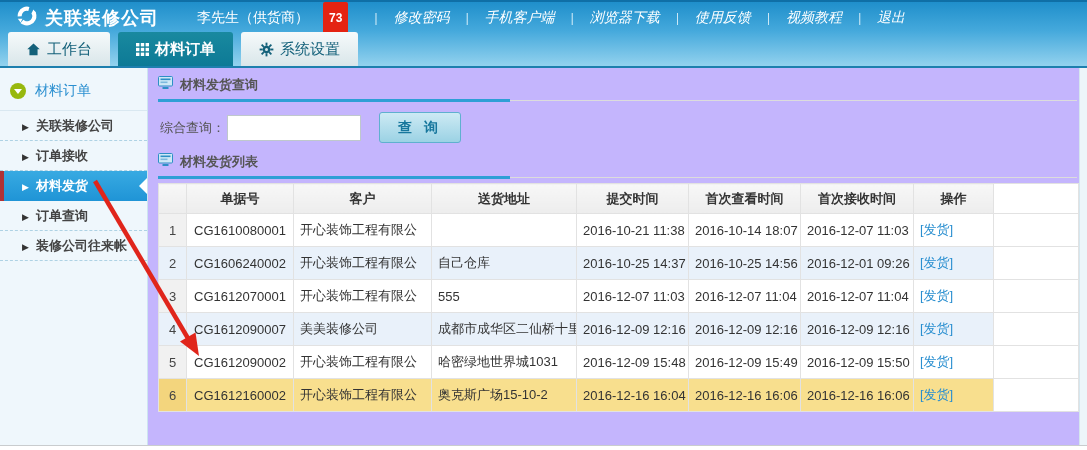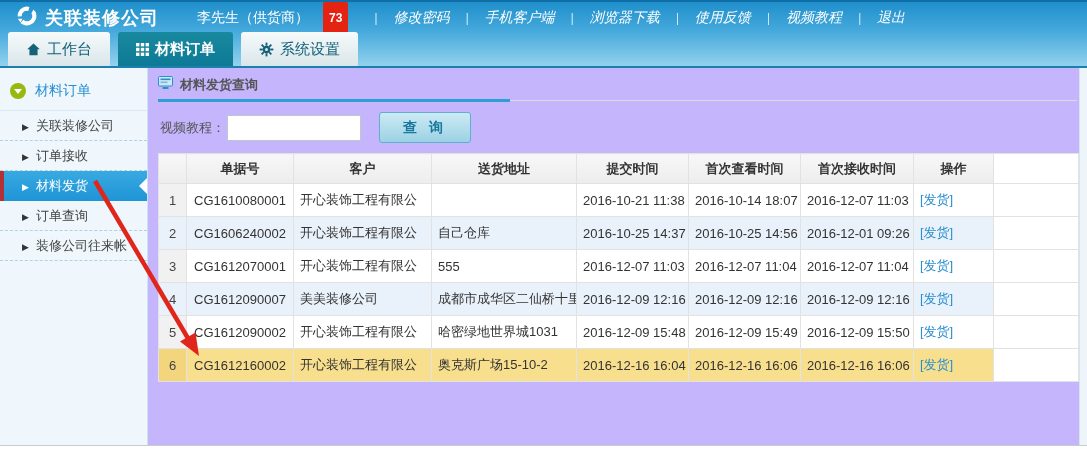--- a/index.html
+++ b/index.html
@@ -60,20 +60,21 @@
     width:16px; height:16px; border-radius:50%; background:#97b80e;
     display:flex; align-items:center; justify-content:center;
   }
   .green-dot .tri { width:0; height:0; border-left:4px solid transparent;
     border-right:4px solid transparent; border-top:5px solid #fff; }
   .side-title { color:#2a8fd0; font-size:14px; }
   .side-item {
     position:relative; height:30px; line-height:30px; padding-left:22px;
     font-size:13px; color:#444; cursor:pointer;
     border-bottom:1px dashed #aed2e4;
+    font-weight:bold;
   }
   .side-item .arr { font-size:9px; color:#333; margin-right:7px; }
   .side-item.active {
     background:linear-gradient(180deg,#38aae2 0%,#1f94d6 100%);
     color:#fff; border-bottom:none; border-left:4px solid #b03235; padding-left:18px;
   }
   .side-item.active .arr { color:#fff; }
   .side-item.active .notch {
     position:absolute; right:0; top:50%; margin-top:-8px; width:0; height:0;
     border-top:8px solid transparent; border-bottom:8px solid transparent;
@@ -94,21 +95,21 @@
   }
   .section-title { font-size:13px; color:#555; font-weight:bold; }
 
   .query-row { display:flex; align-items:center; margin:11px 0 10px 2px; }
   .query-label { font-size:13px; color:#555; }
   .query-input {
     width:134px; height:26px; border:1px solid #bfc8cc; background:#fff;
     margin-left:2px; font-size:13px; padding:0 4px;
   }
   .query-btn {
-    margin-left:18px; width:92px; height:31px; cursor:pointer;
+    margin-left:18px; width:82px; height:31px; cursor:pointer;
     background:linear-gradient(180deg,#cdeaf4 0%,#9bd2e4 100%);
     border:1px solid #5fb0cf; border-radius:3px;
     color:#17779d; font-size:14px; letter-spacing:4px; font-weight:bold;
     font-family:inherit;
   }
 
   
   table { border-collapse:collapse; table-layout:fixed; width:920px; margin-top:5px;
     background:#fff; font-size:13px; }
   th, td { border:1px solid #e2e2e2; height:30px; padding:0 6px; color:#333;
@@ -247,25 +248,36 @@
             <rect x="0.5" y="0.5" width="14" height="9.5" rx="1" fill="#cfe8f6" stroke="#2e8fc6"></rect>
             <rect x="2.5" y="2.5" width="10" height="1.6" fill="#2e8fc6"></rect>
             <rect x="2.5" y="5.5" width="7" height="1.6" fill="#7db9dd"></rect>
             <rect x="4.5" y="11" width="6" height="2" fill="#2e8fc6"></rect>
           </svg>
         </span>
         <span class="section-title">材料发货查询</span>
       </div>
 
       <div class="query-row">
-        <span class="query-label">视频教程：</span>
+        <span class="query-label">综合查询：</span>
         <input class="query-input" type="text" value="" style="">
         <button class="query-btn">查 询</button>
       </div>
 
+      <div class="section-head">
+        <span class="ticon">
+          <svg width="15" height="14" viewBox="0 0 15 14">
+            <rect x="0.5" y="0.5" width="14" height="9.5" rx="1" fill="#cfe8f6" stroke="#2e8fc6"></rect>
+            <rect x="2.5" y="2.5" width="10" height="1.6" fill="#2e8fc6"></rect>
+            <rect x="2.5" y="5.5" width="7" height="1.6" fill="#7db9dd"></rect>
+            <rect x="4.5" y="11" width="6" height="2" fill="#2e8fc6"></rect>
+          </svg>
+        </span>
+        <span class="section-title">材料发货列表</span>
+      </div>
 
       <table>
         <colgroup>
           <col style="width:28px">
             <col style="width:107px">
             <col style="width:138px">
             <col style="width:145px">
           <col style="width:112px">
             <col style="width:112px">
             <col style="width:113px">

